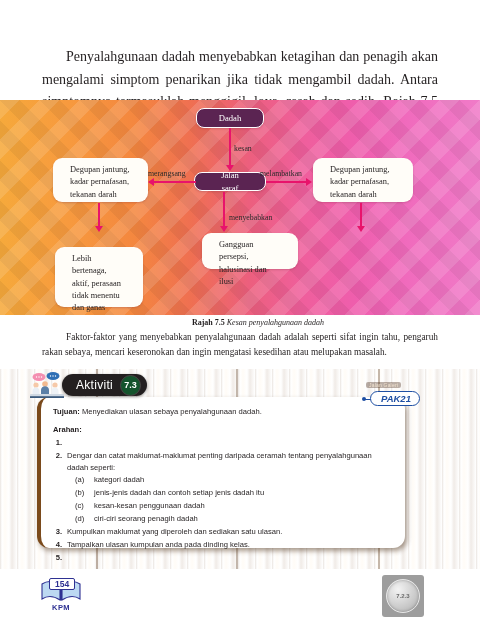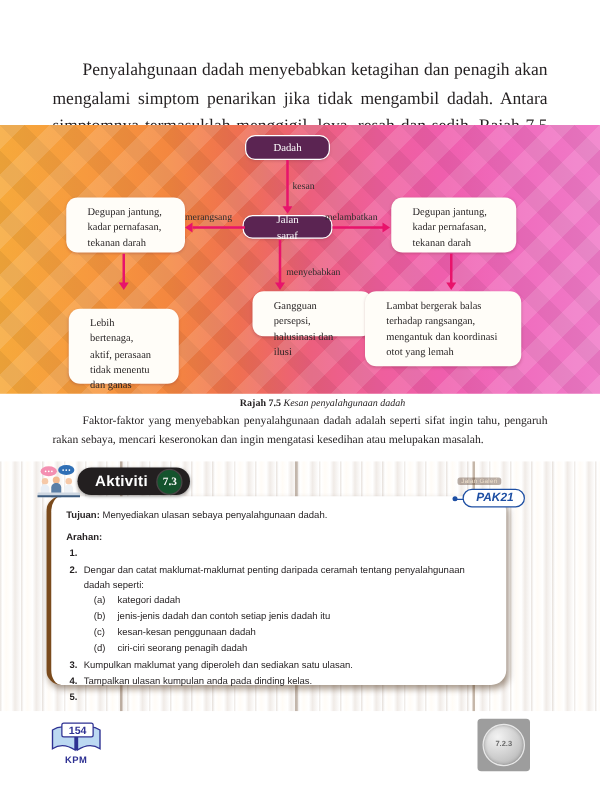--- a/index.html
+++ b/index.html
@@ -114,26 +114,26 @@
 
   
   .act-tab{
     position:absolute;left:62px;top:374px;height:22px;
     background:#231f20;border-radius:11px;
     padding:0 6px 0 14px;display:flex;align-items:center;gap:7px;
     box-shadow:0 1px 3px rgba(0,0,0,.4);
   }
   .act-tab .t{
     color:#fff;font-family:"Liberation Sans", sans-serif;
-    font-size:12px;font-weight:bold;letter-spacing:.3px;
+    font-size:12px;font-weight:normal;letter-spacing:.3px;
   }
   .act-tab .nbub{
     background:#14532d;border-radius:50%;width:19px;height:19px;
     display:flex;align-items:center;justify-content:center;
-    color:#fff;font-family:Liberation Serif, serif;
+    color:#fff;font-family:Liberation Sans, sans-serif;
     font-size:9px;font-weight:bold;border:1px solid #4a4446;
   }
   .people{position:absolute;left:28px;top:372px;width:40px;height:26px;}
 
   
   .pak-wrap{position:absolute;left:360px;top:382px;width:92px;height:32px;}
   .pak-top{
     position:absolute;left:6px;top:0;
     font-family:"Liberation Sans", sans-serif;font-size:5px;
     color:#f2e3cf;background:rgba(60,30,8,.35);padding:0 3px;border-radius:2px;
@@ -209,21 +209,20 @@
 
     <div class="arrow v" style="left:223px;top:92px;height:37px;"></div>
     <div class="head down" style="left:220px;top:126px;"></div>
     <div class="edge-label" style="left:229px;top:113px;">menyebabkan</div>
 
     <div class="arrow v" style="left:360px;top:103px;height:26px;"></div>
     <div class="head down" style="left:357px;top:126px;"></div>
 
     <div class="node" style="left:55px;top:133px;width:88px;height:60px;margin-top:14px;">Lebih bertenaga, aktif, perasaan tidak menentu dan ganas</div>
     <div class="node" style="left:182px;top:133px;width:96px;height:36px;margin-left:20px;">Gangguan persepsi, halusinasi dan ilusi</div>
-    <div class="node" style="left:292px;top:133px;width:125px;height:60px;">Lambat bergerak balas terhadap rangsangan, mengantuk dan koordinasi otot yang lemah</div>
   </div>
 
   <div class="caption"><b>Rajah 7.5</b> <i>Kesan penyalahgunaan dadah</i></div>
 
   <div class="para2"><span class="ind"></span><span>Faktor-faktor yang menyebabkan penyalahgunaan dadah adalah seperti sifat ingin tahu, pengaruh rakan sebaya, mencari keseronokan dan ingin mengatasi kesedihan atau melupakan masalah.</span></div>
 
   <div class="wood">
     <div class="grain"></div>
     <div class="plank" style="left:96px;"></div>
     <div class="plank" style="left:236px;"></div>

